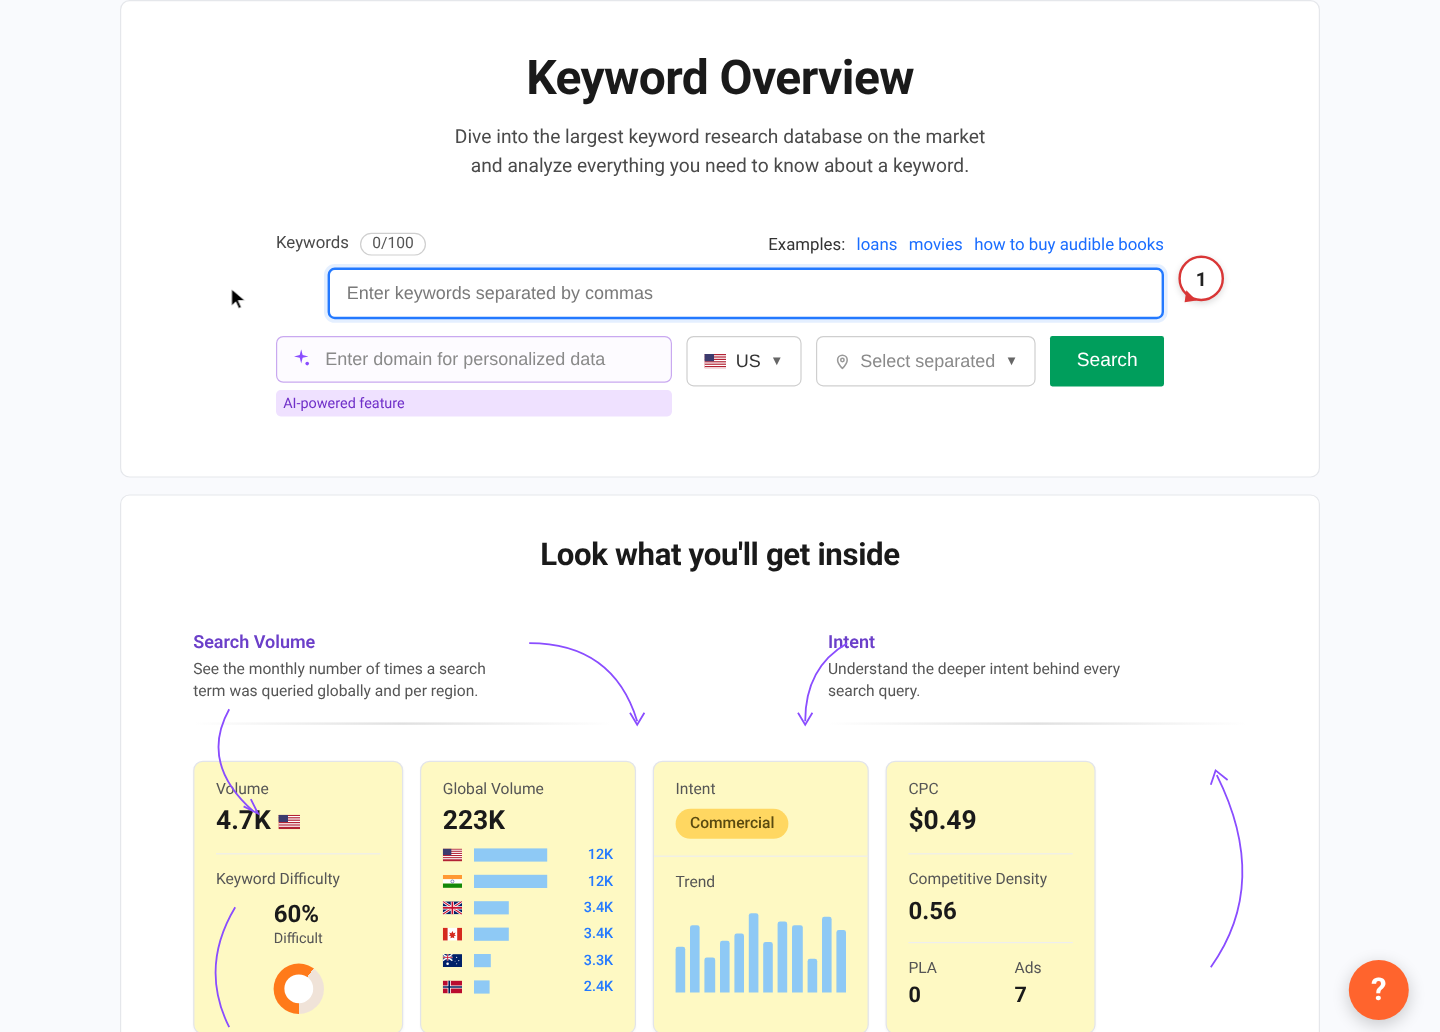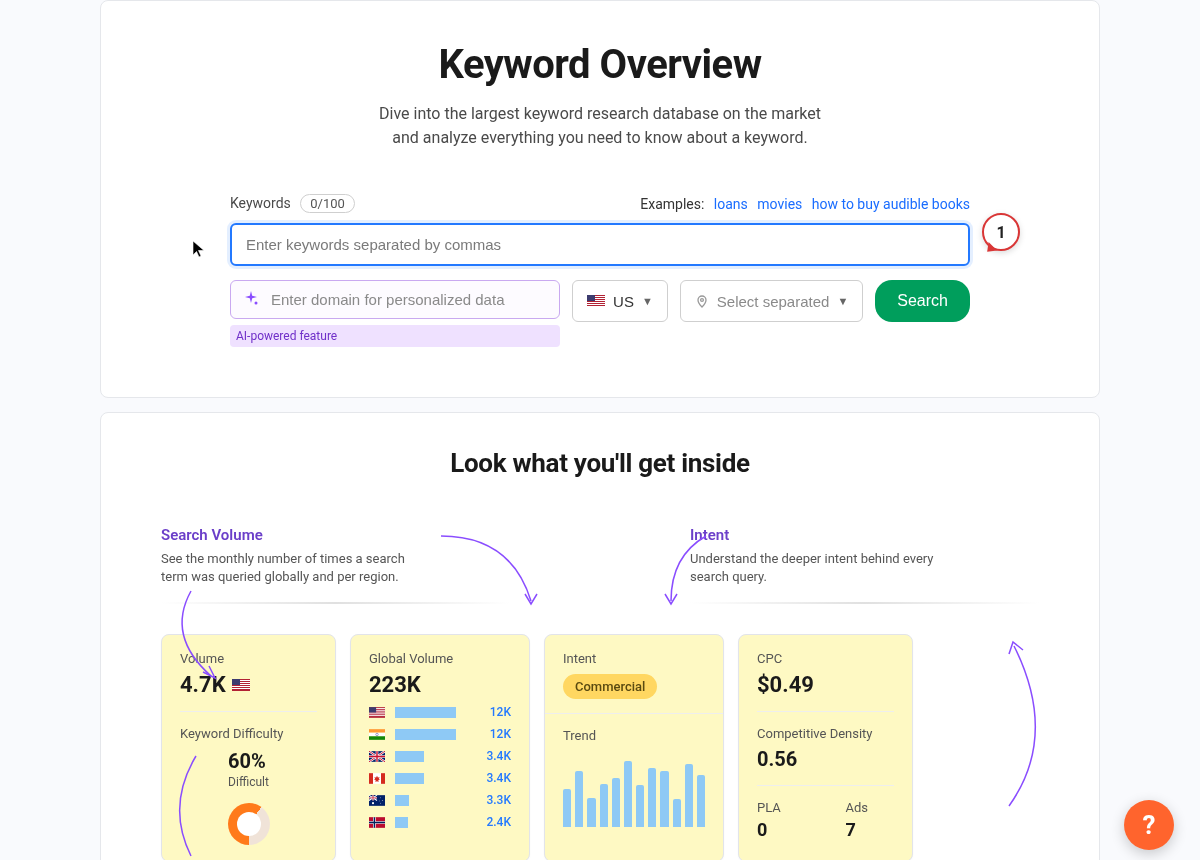--- a/index.html
+++ b/index.html
@@ -25,21 +25,21 @@
 .domain-wrap { position: relative; flex: 1; }
 .domain-input { width: 100%; border: 1px solid #c9a9f0; background: #fdfbff; border-radius: 6px; padding: 10px 14px 10px 40px; font-size: 15px; color: #333; }
 .domain-input::placeholder { color: #8a8a8a; }
 .domain-sparkle { position: absolute; left: 13px; top: 11px; color: #8a4dff; }
 .ai-note { margin-top: 6px; background: #efe1ff; color: #7030c9; font-size: 12px; padding: 4px 6px; border-radius: 4px; display: inline-block; width: 100%; }
 
 .select-btn { border: 1px solid #cfcfcf; background: #fff; border-radius: 6px; padding: 10px 14px; font-size: 15px; display: inline-flex; align-items: center; gap: 8px; cursor: pointer; color: #333; height: 42px; }
 .select-btn.gray { color: #8a8a8a; }
 .chevron { font-size: 11px; color: #666; }
 
-.search-btn { background: #009e5c; color: #fff; border: none; border-radius: 17px; padding: 0 22px; font-size: 16px; font-weight: 500; cursor: pointer; height: 42px; }
+.search-btn { background: #009e5c; color: #fff; border: none; border-radius: 2px; padding: 0 22px; font-size: 16px; font-weight: 500; cursor: pointer; height: 42px; }
 
 .marker { position: absolute; right: -50px; top: 0; }
 .marker-inner { width: 38px; height: 38px; border: 2px solid #d93636; border-radius: 50%; display: flex; align-items: center; justify-content: center; font-weight: 700; font-size: 16px; color: #222; background: #fff; box-shadow: 0 2px 6px rgba(0,0,0,0.15); }
 .marker-tail { position: absolute; bottom: -2px; left: 2px; width: 0; height: 0; border-left: 6px solid transparent; border-right: 6px solid transparent; border-top: 8px solid #d93636; transform: rotate(45deg); }
 
 
 .panel2 { background: #fff; border: 1px solid #e5e7eb; border-radius: 8px; margin-top: 14px; padding: 35px 60px 20px; position: relative; overflow: hidden; }
 h2 { font-size: 26px; font-weight: 700; text-align: center; letter-spacing: -0.3px; }
 
 .grid { display: grid; grid-template-columns: 1fr 1fr; gap: 0 180px; margin-top: 48px; position: relative; }
@@ -77,21 +77,21 @@
 .flag { display: inline-block; width: 18px; height: 12px; vertical-align: middle; }
 
 .arrow-svg { position: absolute; pointer-events: none; }
 
 .help-btn { position: fixed; right: 26px; bottom: 10px; width: 50px; height: 50px; border-radius: 50%; background: #ff642d; color: #fff; font-size: 26px; font-weight: 700; display: flex; align-items: center; justify-content: center; cursor: pointer; box-shadow: 0 4px 14px rgba(0,0,0,0.2); }
 
 .cursor-arrow { position: fixed; left: 192px; top: 240px; pointer-events: none; }
 
 .hrule { height: 2px; background: linear-gradient(to right, transparent, #e0e0e0, transparent); margin-top: 16px; }
 
-.search-wrap { position: relative; }
+.search-wrap { position: relative; margin-left: 43px; }
 </style>
 </head>
 <body>
 
 <div class="page">
 
   <div class="panel">
     <div class="panel-inner">
       <h1>Keyword Overview</h1>
       <p class="subtitle">

